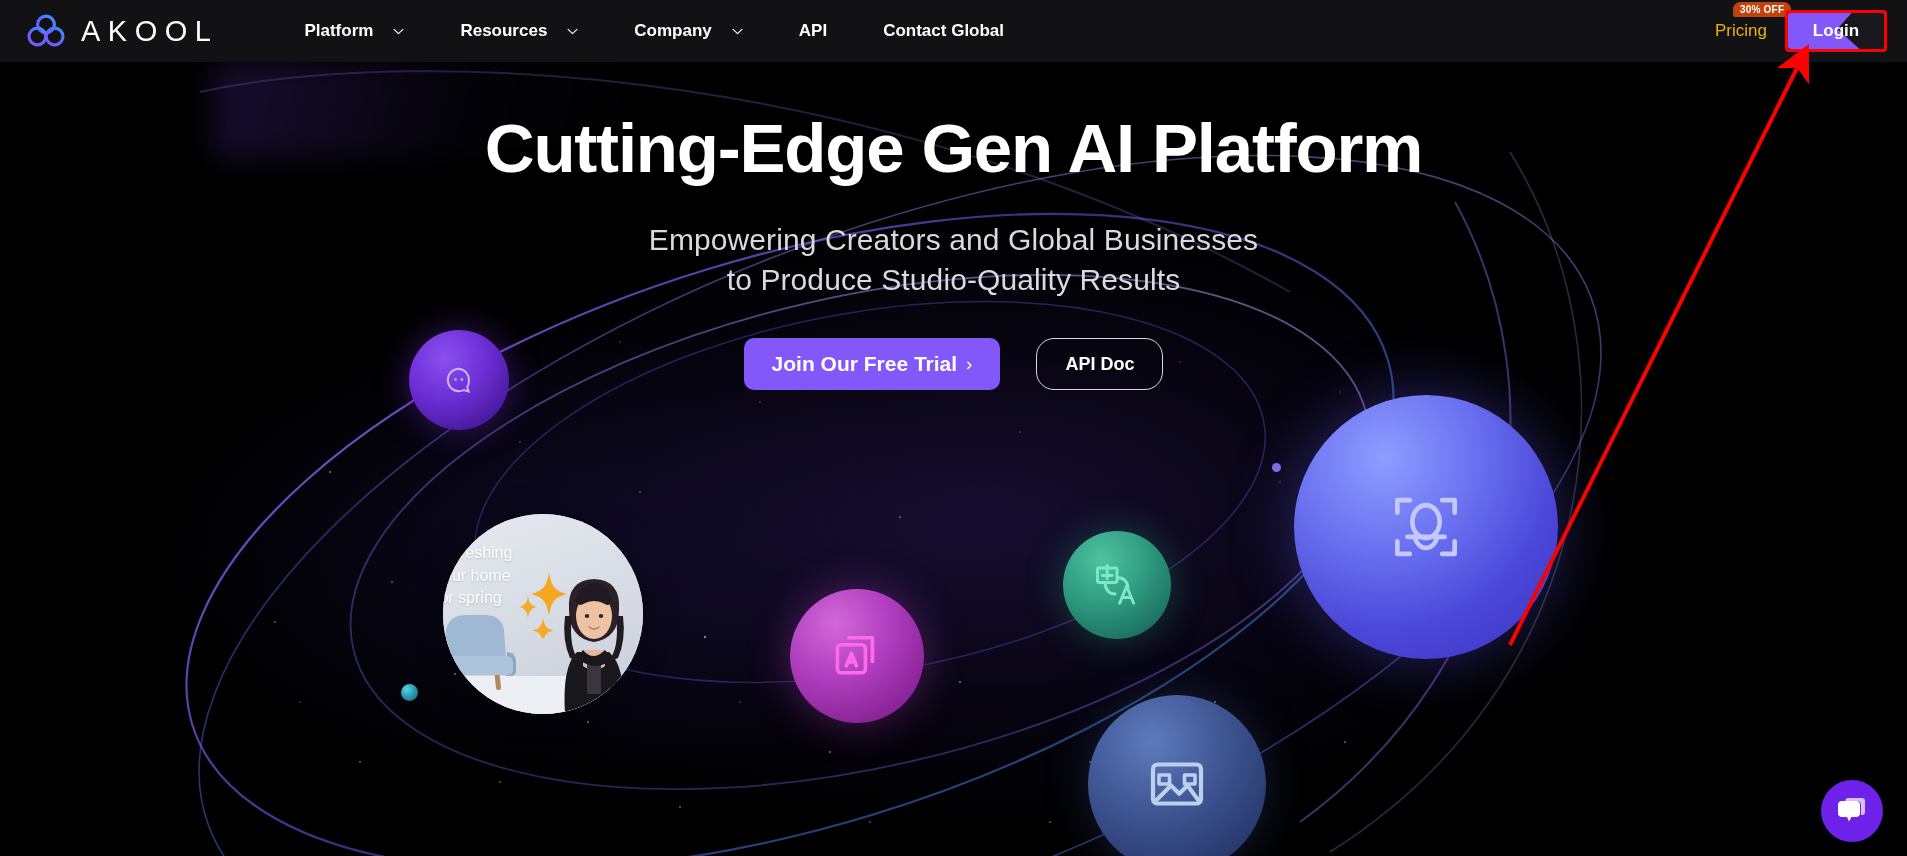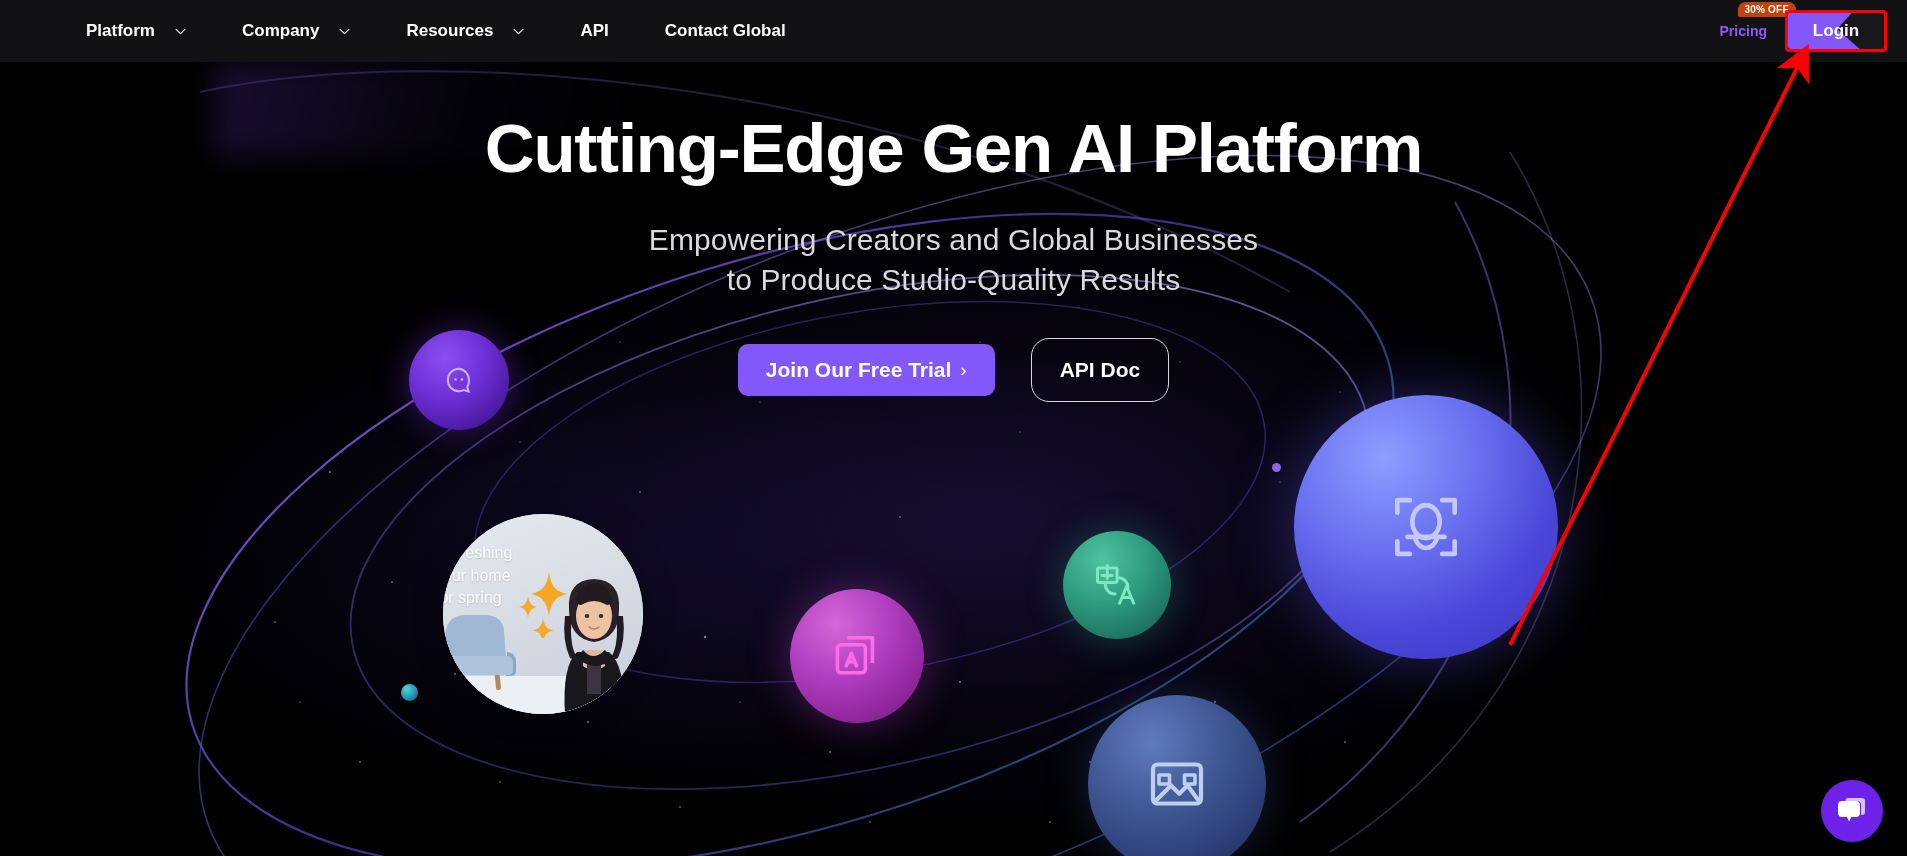--- a/index.html
+++ b/index.html
@@ -47,21 +47,21 @@
     white-space:nowrap;
   }
   .caret { width:11px; height:7px; display:block; opacity:.92; }
 
   .header-right {
     position:absolute; right:20px; top:0; height:62px;
     display:flex; align-items:center; gap:18px;
   }
   .pricing-wrap { position:relative; display:flex; align-items:center; height:62px; }
   .pricing-link {
-    color:#8b5cf6; font-size:14px; font-weight:700; cursor:pointer;
+    color:#eab308; font-size:17px; font-weight:400; cursor:pointer;
     white-space:nowrap;
   }
   .badge-off {
     position:absolute; top:2px; left:18px;
     background:#c2410c; color:#fff;
     font-size:10px; font-weight:700;
     padding:2px 7px 2px 7px;
     border-radius:9px 9px 9px 2px;
     letter-spacing:.2px; white-space:nowrap;
   }
@@ -145,22 +145,22 @@
     height:52px; padding:16px 28px;
     font-size:21px; font-weight:700;
     font-family:"Liberation Sans", sans-serif;
     display:flex; align-items:center; gap:9px;
     cursor:pointer;
   }
   .btn-primary .chev { font-size:19px; font-weight:400; }
   .btn-outline {
     background:transparent; color:#ffffff;
     border:1.4px solid #d8d8e2; border-radius:18px;
-    height:64px; padding:0 28px;
-    font-size:21px; font-weight:700;
+    height:52px; padding:0 28px;
+    font-size:18px; font-weight:700;
     font-family:"Liberation Sans", sans-serif;
     display:flex; align-items:center; cursor:pointer;
   }
 
   
   .orb { position:absolute; border-radius:50%; display:flex; align-items:center; justify-content:center; }
   .orb svg { display:block; }
 
   .orb-chat {
     left:409px; top:268px; width:100px; height:100px;
@@ -435,36 +435,53 @@
 
     <div class="chat-widget">
       <svg width="32" height="30" viewBox="0 0 32 30">
         <path d="M12 2h14a3 3 0 0 1 3 3v11a3 3 0 0 1-3 3h-1V9a4 4 0 0 0-4-4H9.4A3 3 0 0 1 12 2Z" fill="#ffffff" opacity=".72"></path>
         <path d="M6 5h14a4 4 0 0 1 4 4v8a4 4 0 0 1-4 4h-4.6l-2.4 4.6L11 21H6a4 4 0 0 1-4-4V9a4 4 0 0 1 4-4Z" fill="#ffffff"></path>
       </svg>
     </div>
   </div>
 
   <div class="header">
+    <div class="brand">
+      <svg class="brand-mark" viewBox="0 0 44 40">
+        <defs>
+          <linearGradient id="logoGrad" x1="0" y1="1" x2="1" y2="0">
+            <stop offset="0%" stop-color="#8a4dff"></stop>
+            <stop offset="55%" stop-color="#5b6cff"></stop>
+            <stop offset="100%" stop-color="#2f9bff"></stop>
+          </linearGradient>
+        </defs>
+        <g fill="none" stroke="url(#logoGrad)" stroke-width="3.1">
+          <circle cx="22" cy="13.5" r="8.4"></circle>
+          <circle cx="13.4" cy="25.5" r="8.4"></circle>
+          <circle cx="30.6" cy="25.5" r="8.4"></circle>
+        </g>
+      </svg>
+      <span class="brand-word">AKOOL</span>
+    </div>
 
     <nav class="nav">
       <div class="nav-item">
         <span>Platform</span>
         <svg class="caret" viewBox="0 0 12 8">
             <path d="M1 1.6 6 6.4 11 1.6" fill="none" stroke="#ffffff" stroke-width="1.5" stroke-linecap="round" stroke-linejoin="round"></path>
           </svg>
       </div>
       <div class="nav-item">
-        <span>Company</span>
+        <span>Resources</span>
         <svg class="caret" viewBox="0 0 12 8">
             <path d="M1 1.6 6 6.4 11 1.6" fill="none" stroke="#ffffff" stroke-width="1.5" stroke-linecap="round" stroke-linejoin="round"></path>
           </svg>
       </div>
       <div class="nav-item">
-        <span>Resources</span>
+        <span>Company</span>
         <svg class="caret" viewBox="0 0 12 8">
             <path d="M1 1.6 6 6.4 11 1.6" fill="none" stroke="#ffffff" stroke-width="1.5" stroke-linecap="round" stroke-linejoin="round"></path>
           </svg>
       </div>
       <div class="nav-item">
         <span>API</span>
       </div>
       <div class="nav-item">
         <span>Contact Global</span>
       </div>

